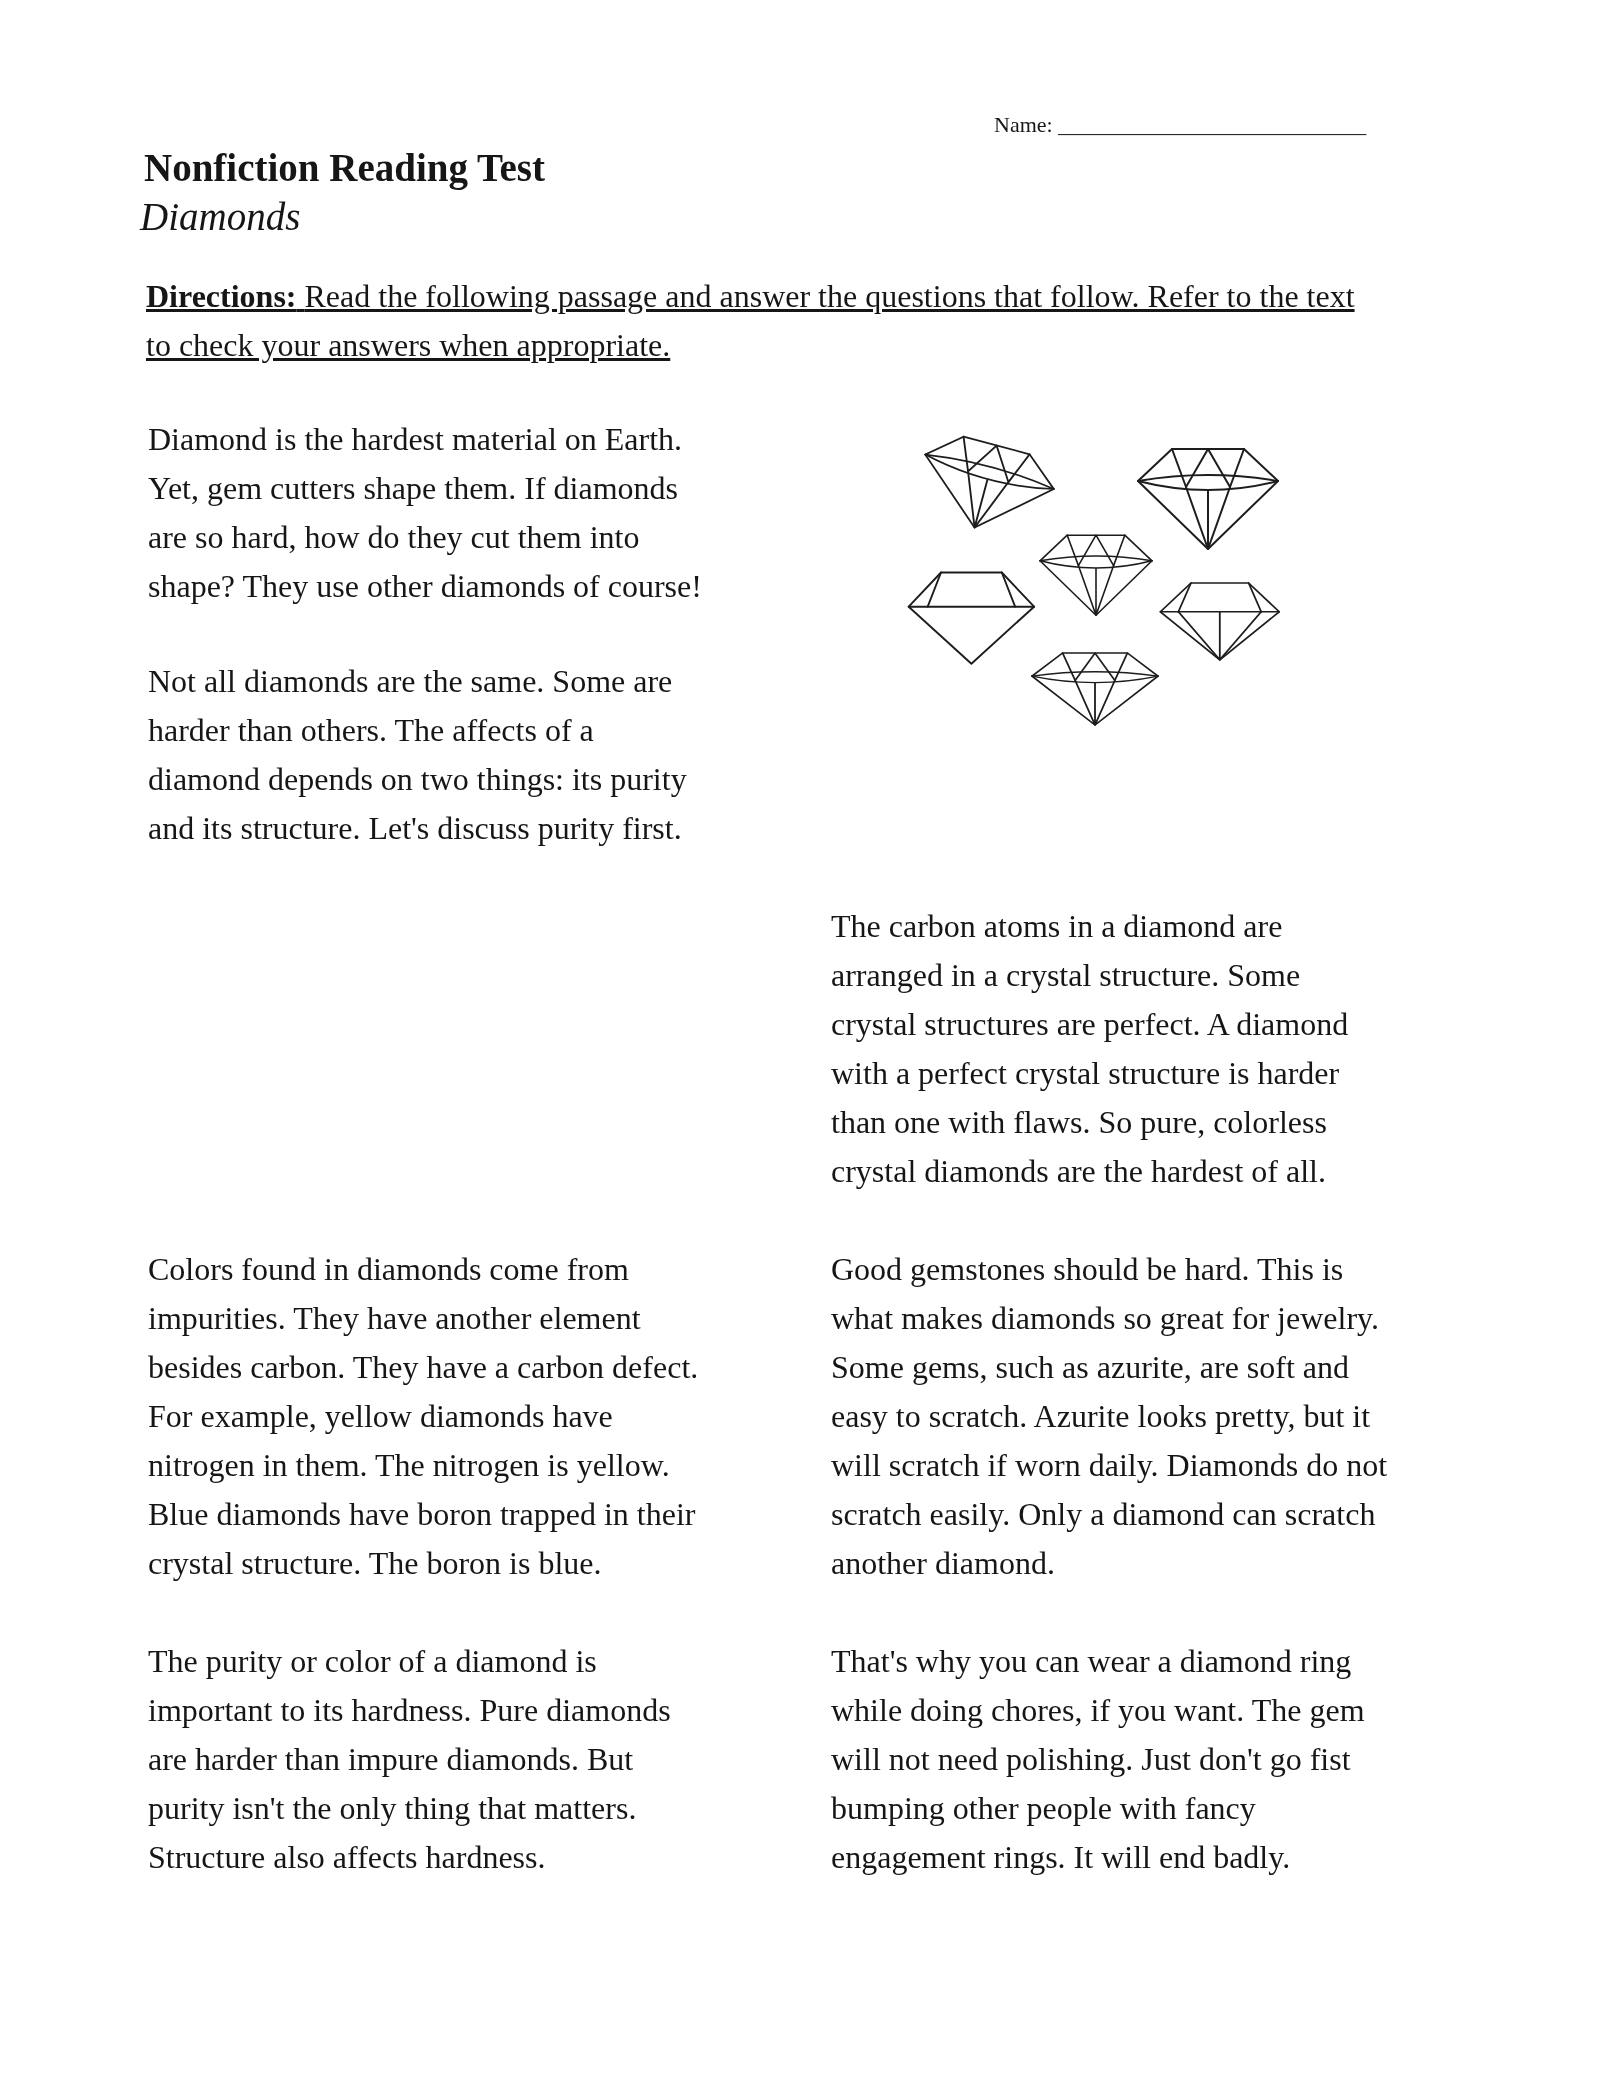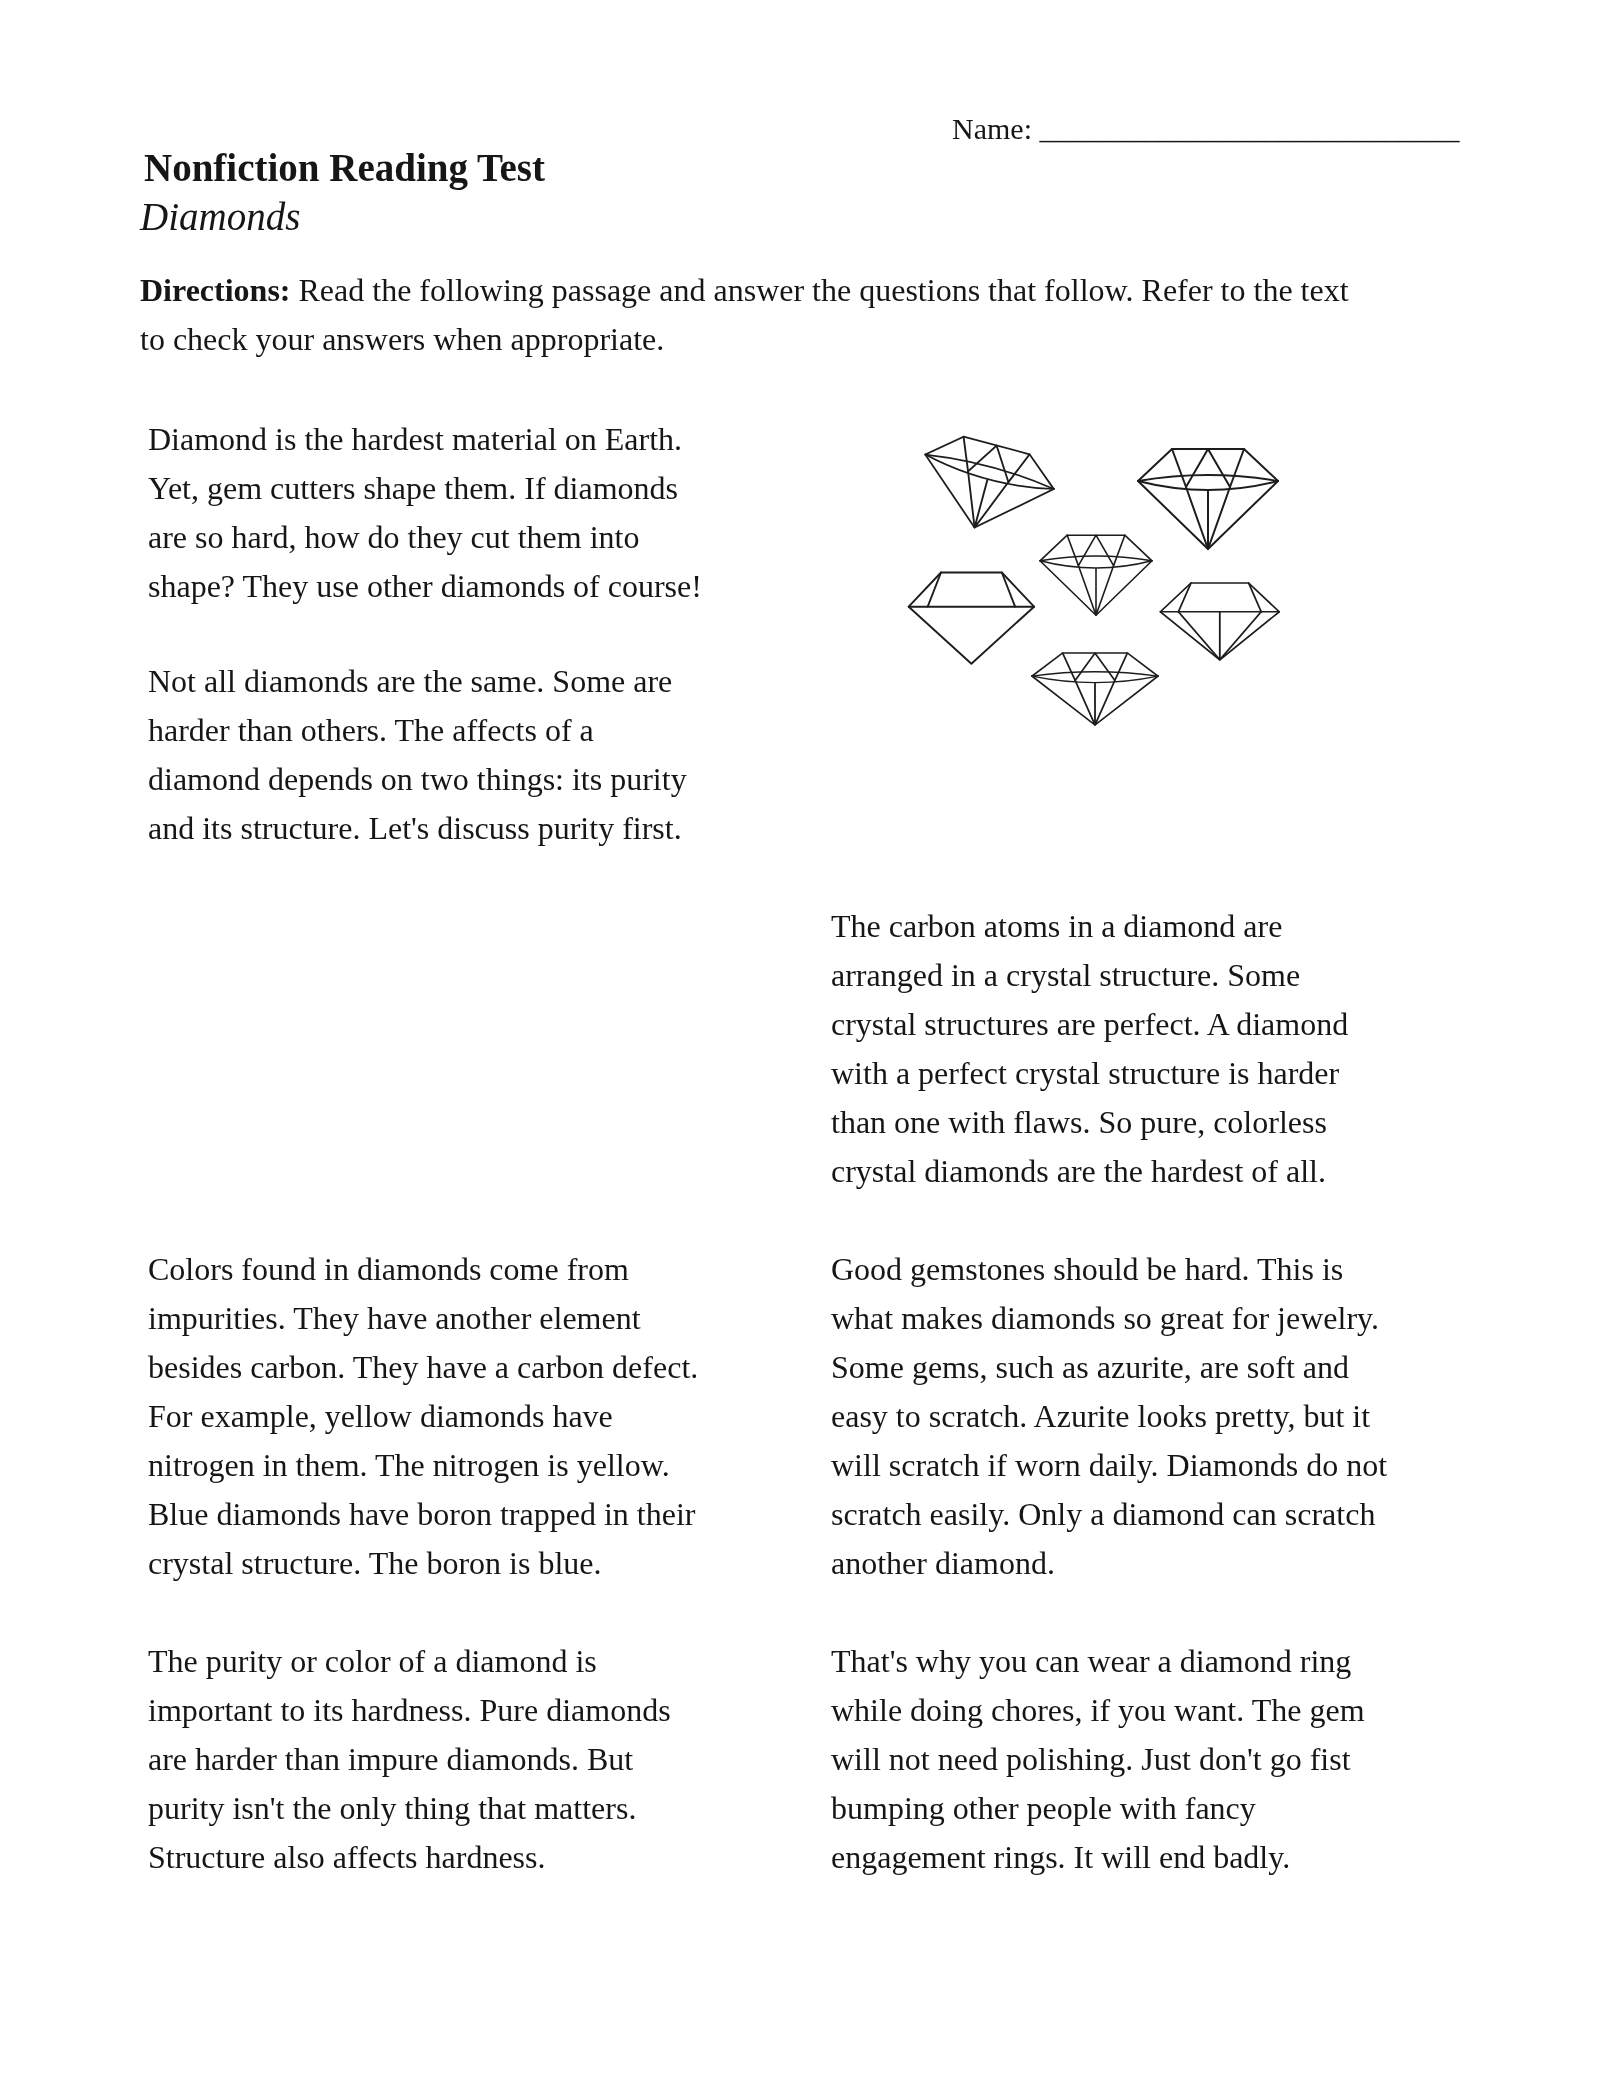--- a/index.html
+++ b/index.html
@@ -5,35 +5,36 @@
   html,body{margin:0;padding:0;background:#e8e8e8;}
   .page{
     position:relative;
     width:1615px;height:2090px;
     background:#ffffff;
     font-family:"Liberation Serif", serif;
     color:#161616;
     overflow:hidden;
   }
   .name-line{
-    position:absolute;left:952px;top:112px;
-    font-size:30px;white-space:nowrap;
+    position:absolute;left:994px;top:112px;
+    font-size:22px;white-space:nowrap;
   }
   .page-title{
     position:absolute;left:140px;top:141px;
     font-size:39px;font-weight:700;margin:4px;line-height:1.2;
   }
   .page-subtitle{
     position:absolute;left:140px;top:194px;
     font-size:39px;font-weight:400;font-style:italic;margin:0;line-height:1.2;
   }
   .directions{
     position:absolute;left:140px;top:266px;width:1400px;
-    font-size:32px;line-height:49px;margin:0;
+    font-size:32px;line-height:49px;margin:6px;
     white-space:pre-line;
+    text-decoration:underline;
   }
   .directions b{font-weight:700;}
   .para{
     position:absolute;margin:8px;
     font-size:32px;line-height:49px;
     white-space:pre-line;
   }
   .col-left{left:140px;width:660px;}
   .col-right{left:823px;width:690px;}
   .diamonds-svg{position:absolute;left:880px;top:395px;}

